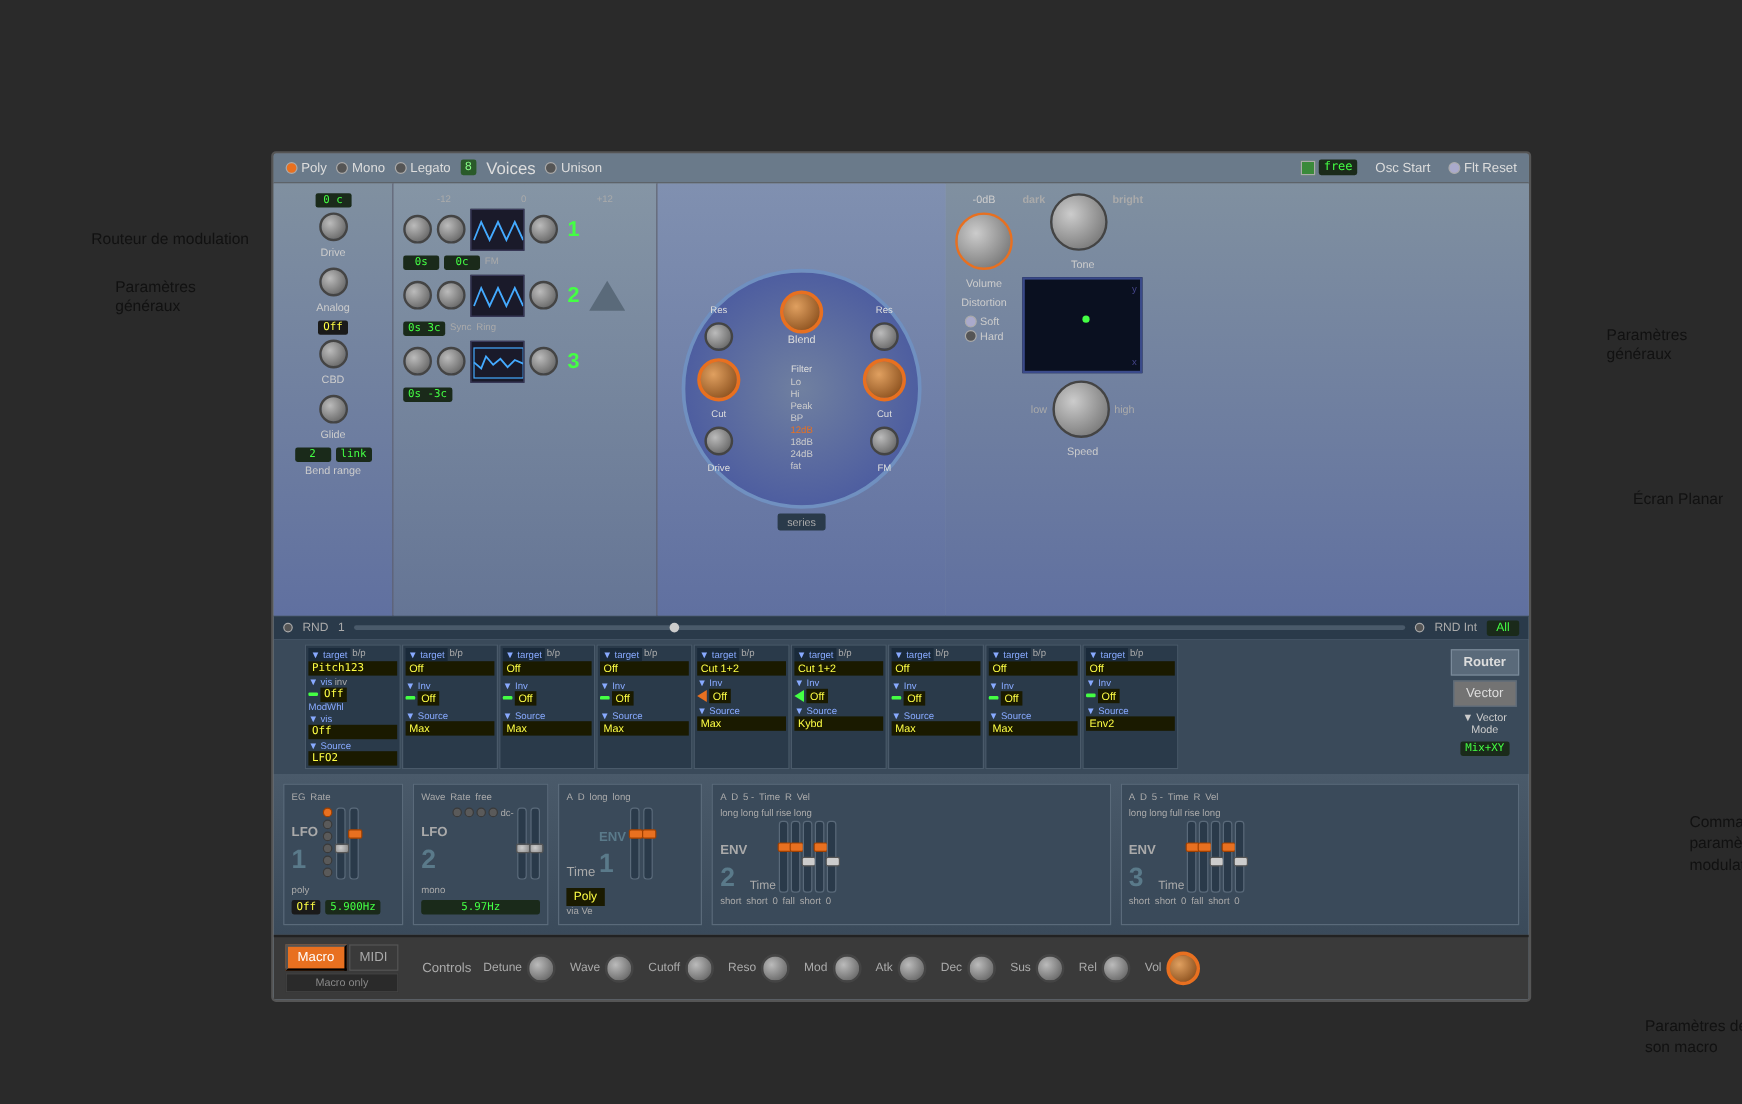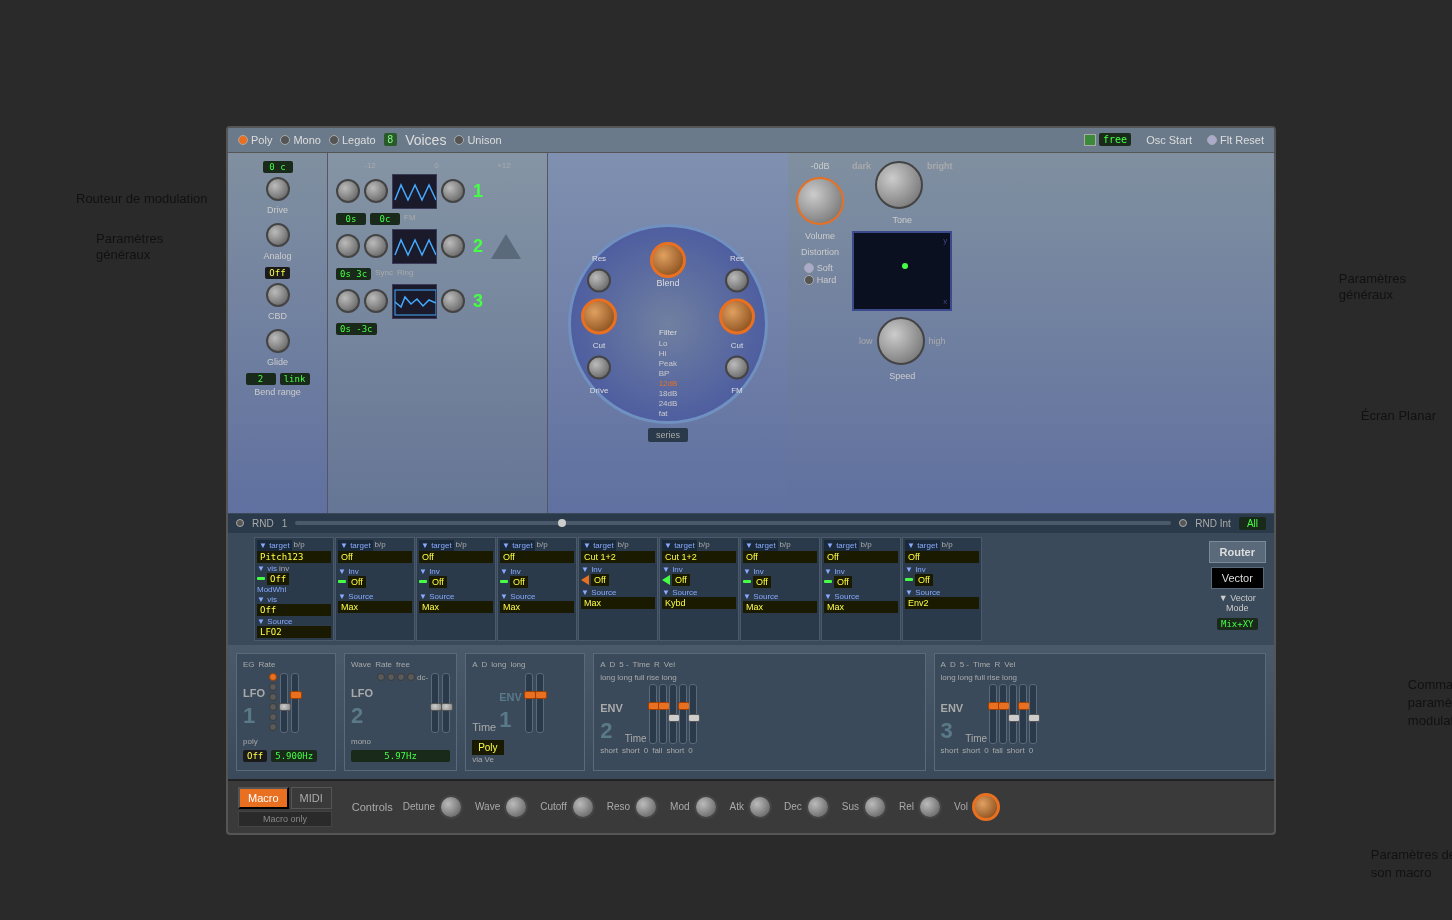--- a/index.html
+++ b/index.html
@@ -216,21 +216,21 @@
       background: #5a6a7a;
       border: 1px solid #7a8a9a;
       color: #ddd;
       font-size: 11px;
       padding: 4px 10px;
       cursor: pointer;
       font-weight: bold;
     }
 
     .vector-button {
-      background: #000000;
+      background: #737373;
       border: 1px solid #5a6a7a;
       color: #ddd;
       font-size: 11px;
       padding: 4px 10px;
       cursor: pointer;
     }
 
     
     .mod-controls {
       background: linear-gradient(180deg, #4a5a6a 0%, #3a4a5a 100%);
@@ -617,21 +617,21 @@
 
               <div style="position:absolute; right:10px; top:50%; transform:translateY(-50%); display:flex; flex-direction:column; gap:6px; align-items:center;">
                 <div style="font-size:8px; color:#ddd;">Res</div>
                 <div class="knob-small"></div>
                 <div class="knob-orange"></div>
                 <div style="font-size:8px; color:#ddd;">Cut</div>
                 <div class="knob-small"></div>
                 <div style="font-size:8px; color:#ddd;">FM</div>
               </div>
 
-              <div style="position:absolute; bottom:3px; left:50%; transform:translateX(-50%); display:flex; flex-direction:column; gap:2px; align-items:center;">
+              <div style="position:absolute; bottom:28px; left:50%; transform:translateX(-50%); display:flex; flex-direction:column; gap:2px; align-items:center;">
                 <div style="font-size:8px; color:#ddd;">Filter</div>
                 <div style="display:flex; flex-direction:column; gap:1px; align-items:flex-start;">
                   <span style="font-size:8px; color:#ccc;">Lo</span>
                   <span style="font-size:8px; color:#ccc;">Hi</span>
                   <span style="font-size:8px; color:#ccc;">Peak</span>
                   <span style="font-size:8px; color:#ccc;">BP</span>
                   <span style="font-size:8px; color:#e87020;">12dB</span>
                   <span style="font-size:8px; color:#ccc;">18dB</span>
                   <span style="font-size:8px; color:#ccc;">24dB</span>
                   <span style="font-size:8px; color:#ccc;">fat</span>

